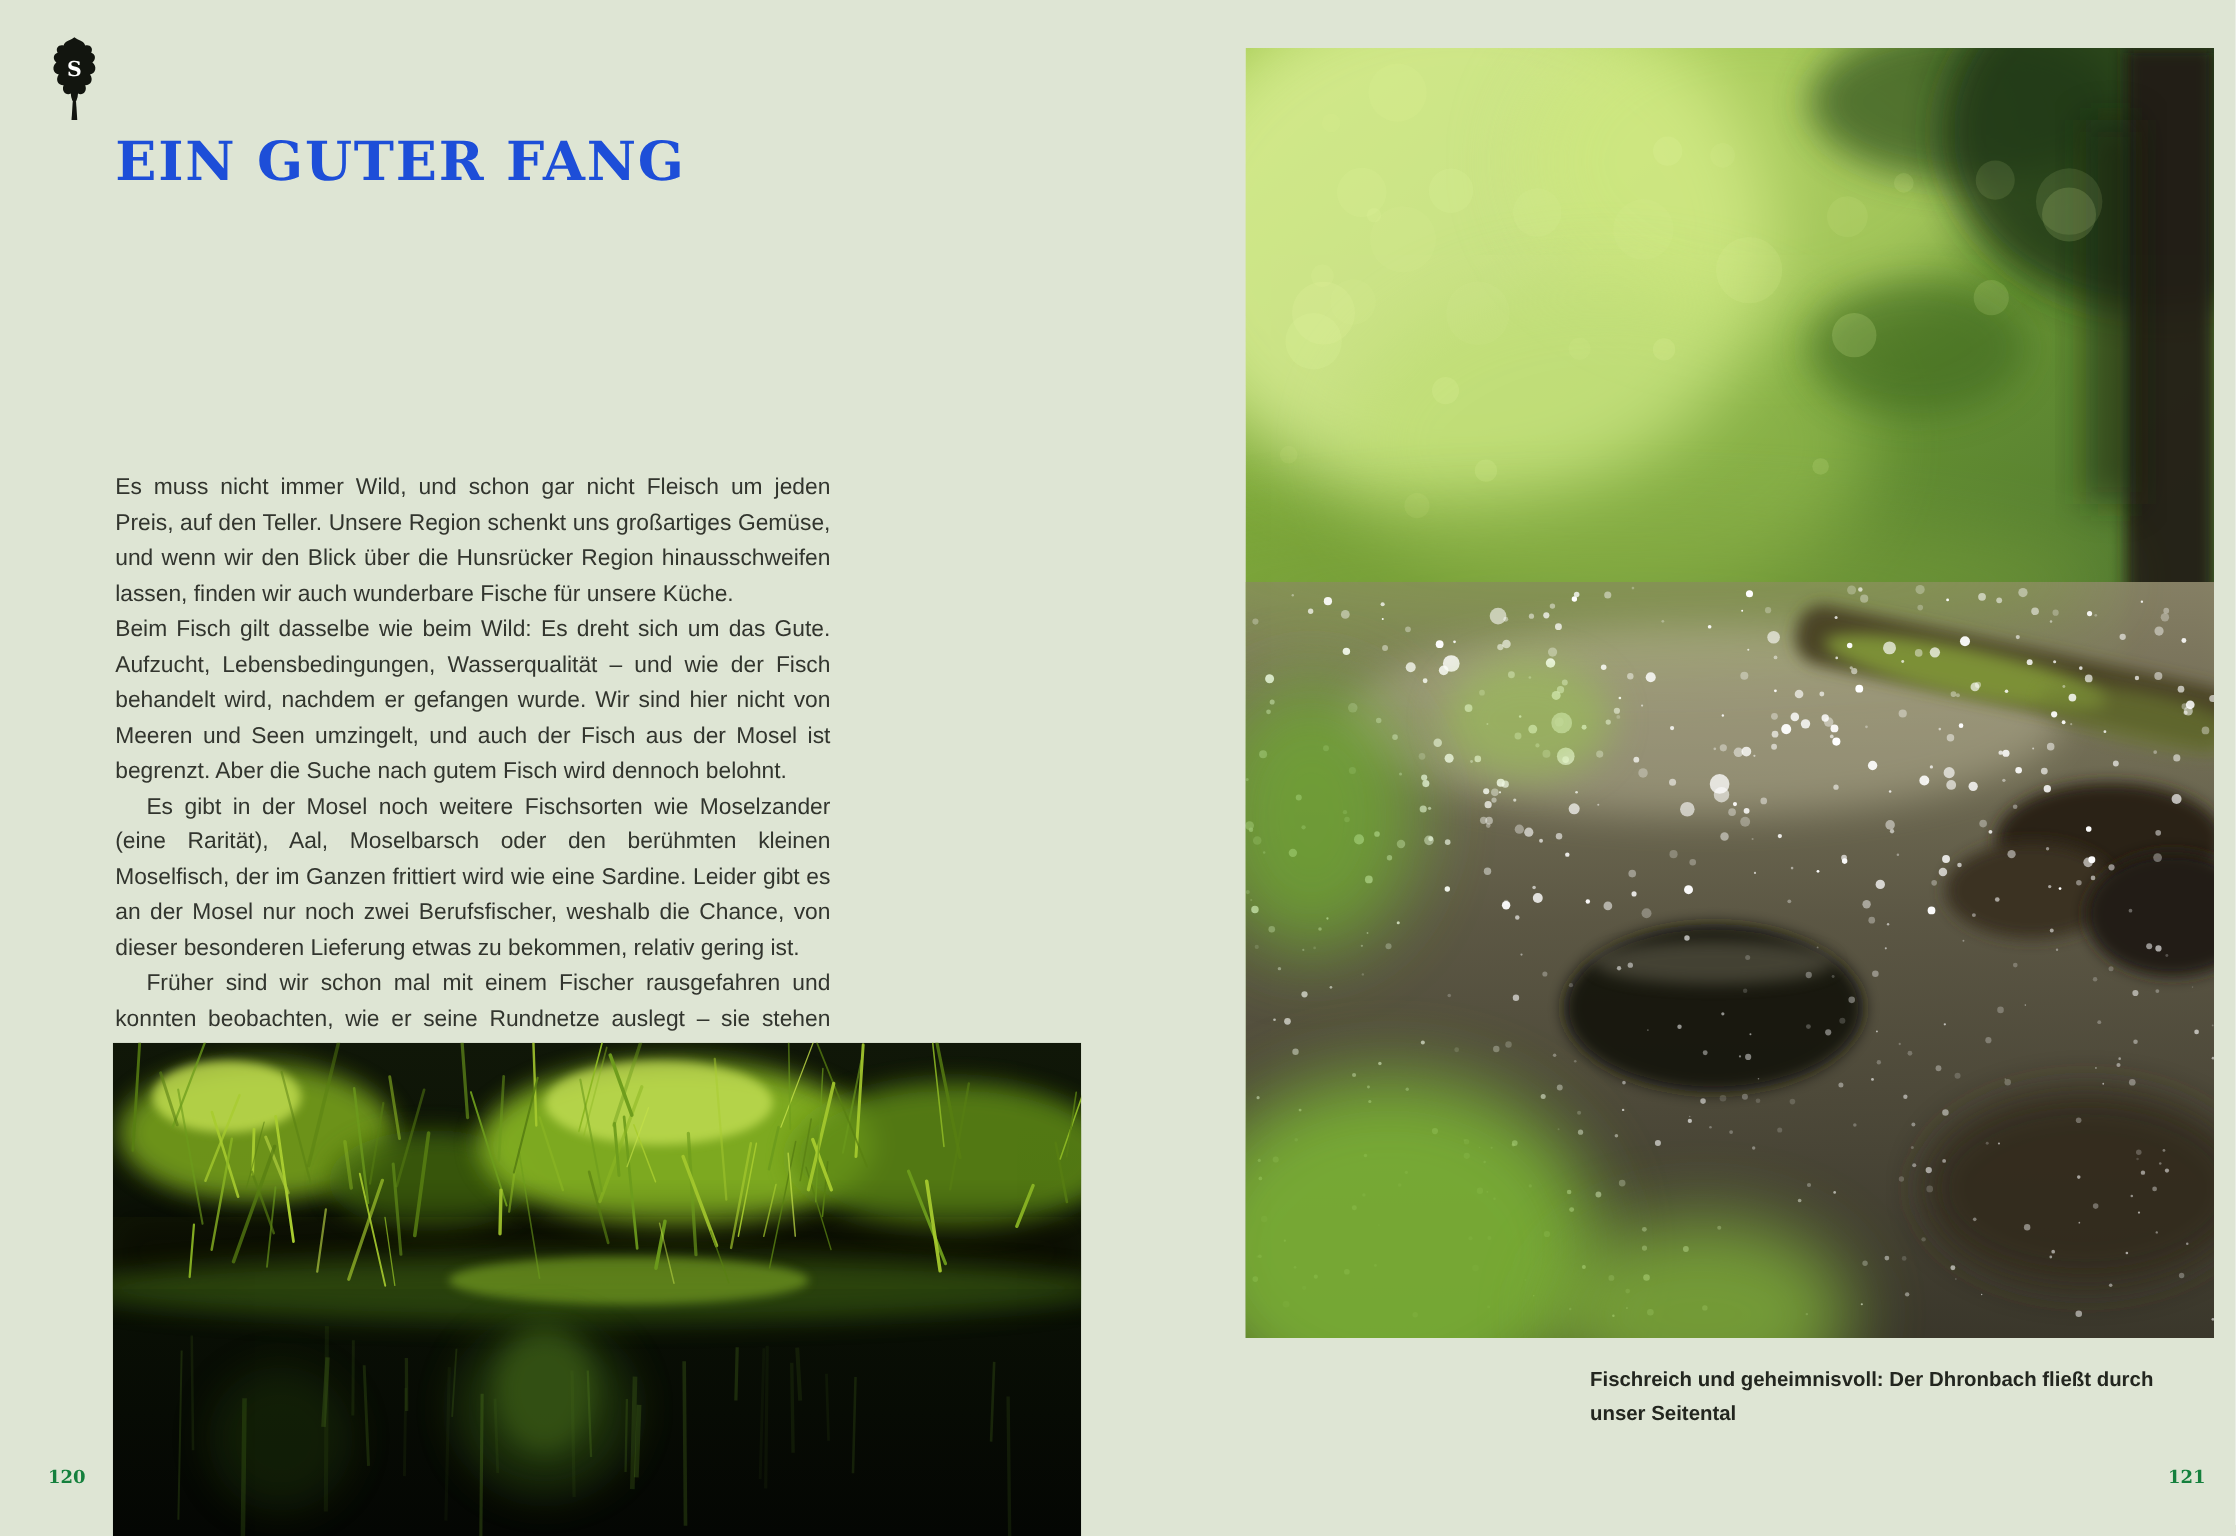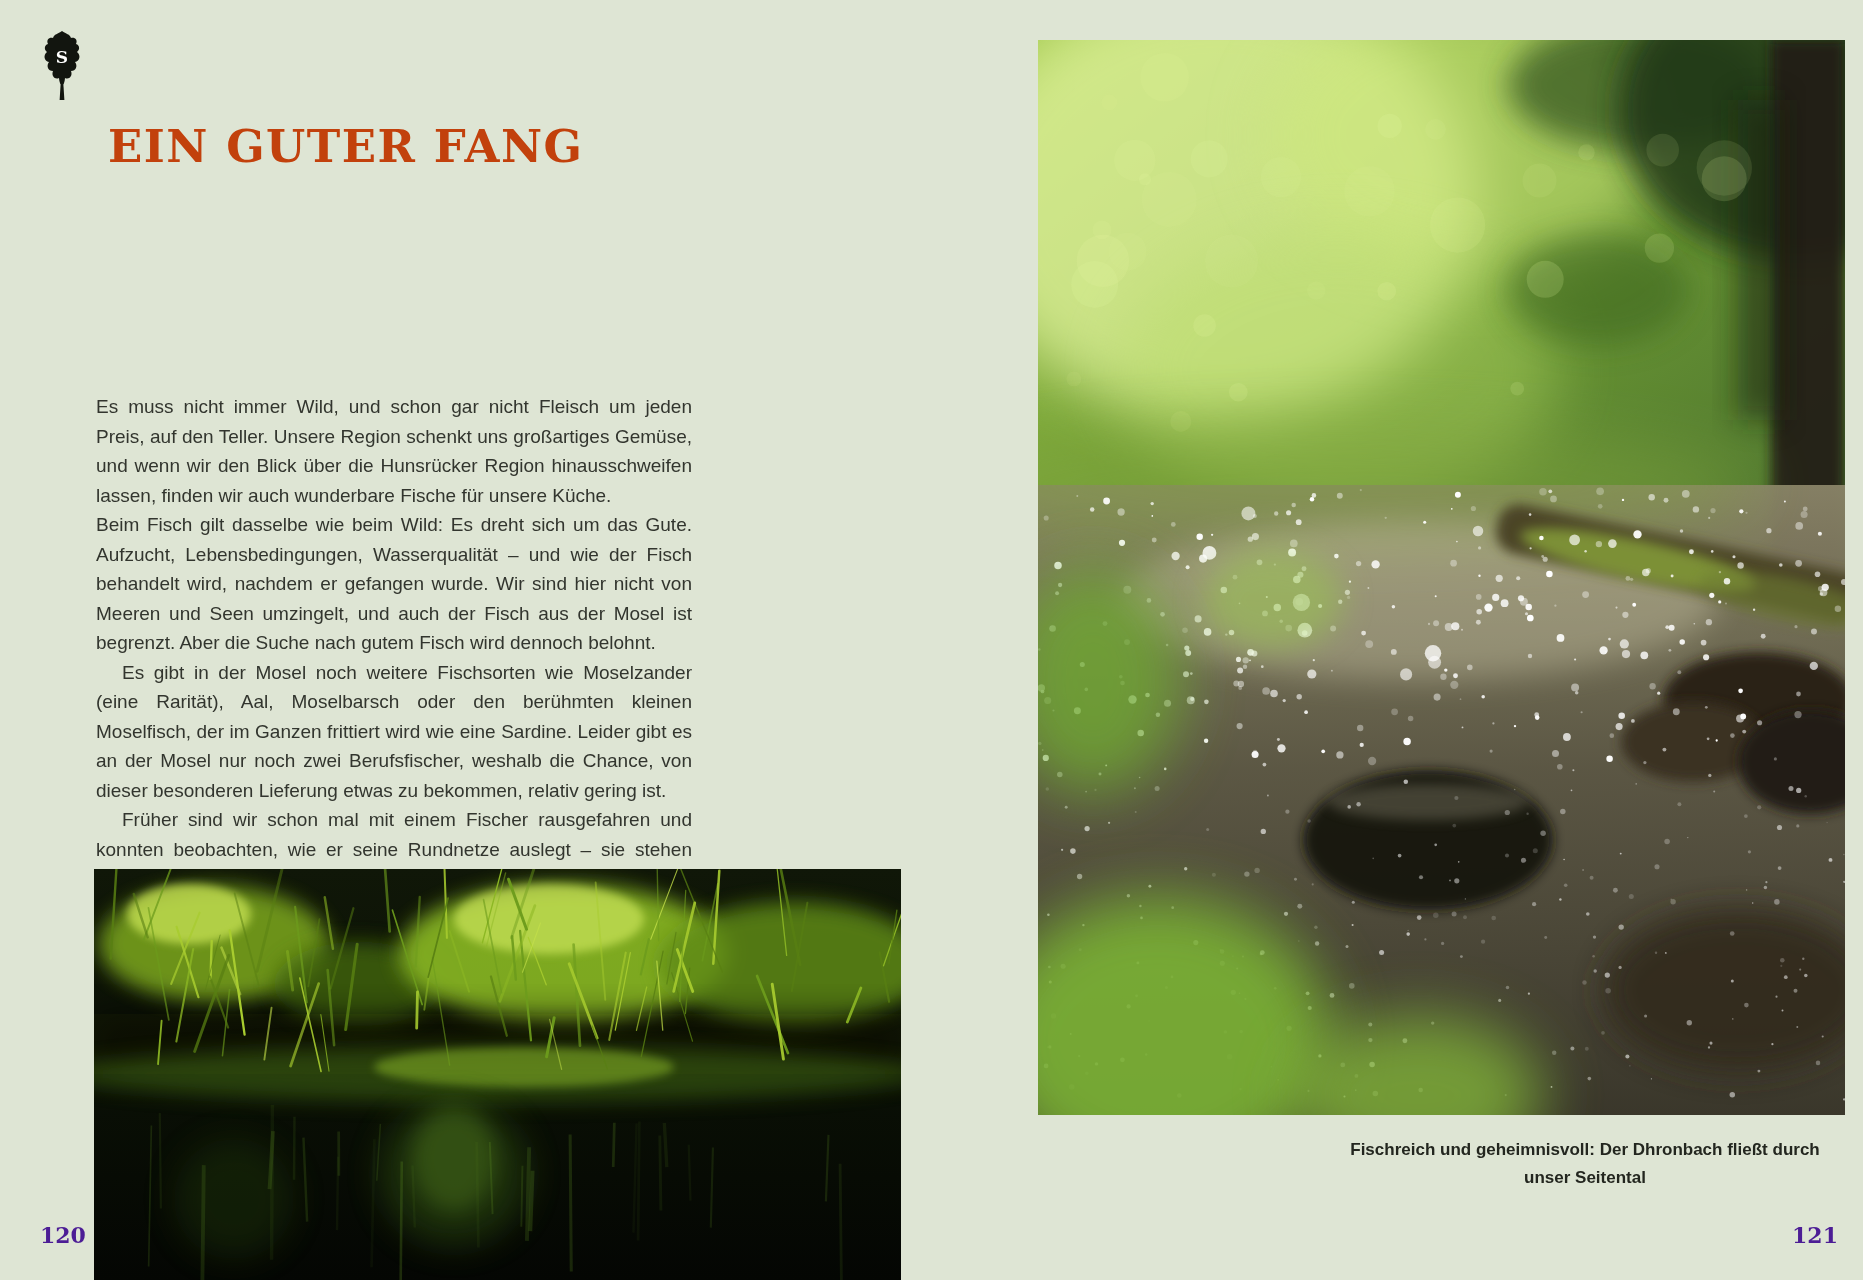--- a/index.html
+++ b/index.html
@@ -4,45 +4,45 @@
 <style>
   html,body{margin:0;padding:0;}
   body{width:1863px;height:1280px;overflow:hidden;font-family:"Liberation Sans",sans-serif;}
   .spread{position:relative;width:1863px;height:1280px;background:#dee5d4;}
   .page{position:absolute;top:0;height:1280px;}
   .page-left{left:0;width:931px;}
   .page-right{left:931px;width:932px;}
 
   .leaf-logo{position:absolute;left:42px;top:30px;}
 
-  .title{position:absolute;left:96px;top:110px;margin:12px;width:700px;
+  .title{position:absolute;left:96px;top:110px;margin:0;width:700px;
          font-family:"DejaVu Serif","Liberation Serif",serif;font-weight:bold;
-         font-size:45px;line-height:49px;letter-spacing:1.5px;color:#c2410c;}
+         font-size:45px;line-height:49px;letter-spacing:1.5px;color:#1d4ed8;}
   .subtitle{position:absolute;left:96px;top:216px;margin:0;width:596px;text-align:right;
          font-family:"DejaVu Serif","Liberation Serif",serif;font-style:italic;font-weight:bold;
          font-size:24px;color:#177a41;}
 
   .bodycol{position:absolute;left:96px;top:344px;width:596px;
          font-size:19px;line-height:29.5px;color:#32352e;text-align:justify;margin-top:48px;}
   .bodycol p{margin:0;}
   .bodycol .gap{margin-top:29px;}
   .rule{font-weight:bold;color:#23261f;white-space:nowrap;overflow:visible;}
   .rule-inner{display:inline-block;transform:scaleX(0.78);transform-origin:0 50%;
          font-size:18.5px;letter-spacing:0.2px;}
   .ind{text-indent:26px;}
 
   .photo{position:absolute;display:block;}
   .photo-left{left:94px;top:869px;}
   .photo-right{left:107px;top:40px;}
 
-  .caption{position:absolute;left:394px;top:1136px;width:520px;text-align:center;
+  .caption{position:absolute;left:394px;top:1136px;width:520px;text-align:left;
          font-weight:bold;font-size:17px;line-height:28px;color:#23261f;}
 
   .pagenum{position:absolute;font-family:"DejaVu Serif","Liberation Serif",serif;
-         font-weight:bold;font-size:22px;color:#4c1d95;top:1222px;}
+         font-weight:bold;font-size:15px;color:#15803d;top:1222px;}
   .pn-left{left:40px;}
   .pn-right{right:25px;}
 </style>
 </head>
 <body>
 
 <div class="spread">
 
   <section class="page page-left">
 

